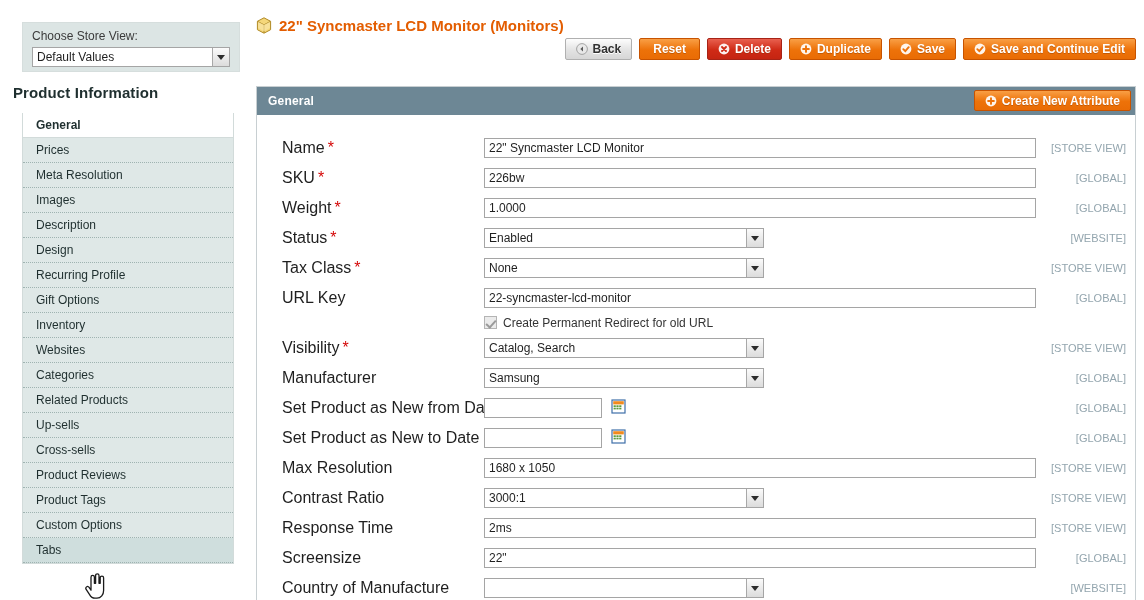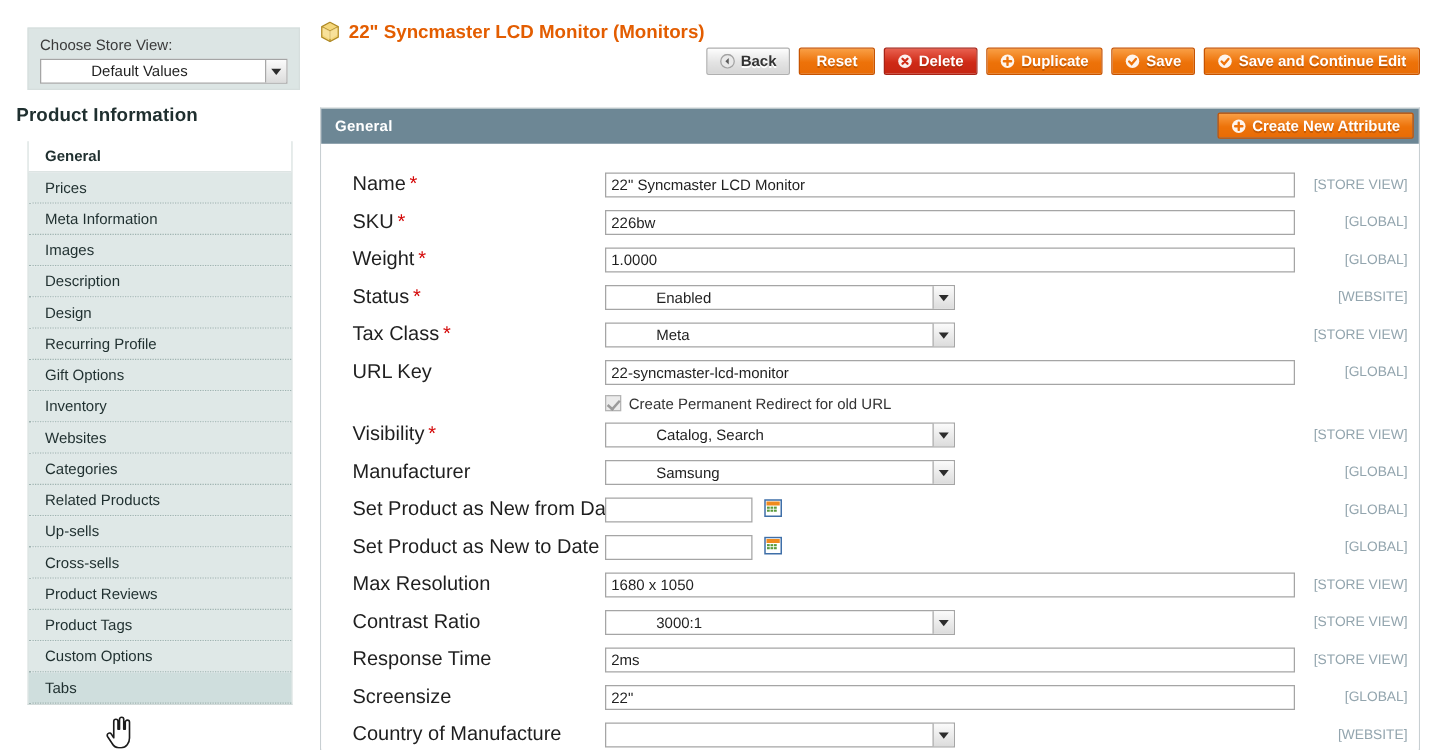--- a/index.html
+++ b/index.html
@@ -28,21 +28,21 @@
     padding: 6px 9px 0 9px;
   }
   .store-view-label {
     font-size: 12px; color: #3b3b3b;
     line-height: 15px; margin-bottom: 3px;
   }
   .select-wrap {
     position: relative; height: 20px;
     background: #ffffff;
     border: 1px solid #a5a5a5;
-    display: flex; align-items: center; padding-left: 36px;
+    display: flex; align-items: center;
   }
   .select-wrap .sel-val {
     flex: 1; padding-left: 4px;
     font-size: 12px; color: #1f1f1f;
     white-space: nowrap; overflow: hidden;
     line-height: 18px;
   }
   .sel-arrow {
     width: 17px; height: 18px;
     background: linear-gradient(#fbfbfb,#dcdcdc);
@@ -250,21 +250,21 @@
             <i></i>
           </span>
       </div>
     </div>
 
     <div id="product-info-title">Product Information</div>
 
     <div id="nav-panel">
         <div class="nav-item active"><span>General</span></div>
         <div class="nav-item"><span>Prices</span></div>
-        <div class="nav-item"><span>Meta Information</span></div>
+        <div class="nav-item"><span>Meta Resolution</span></div>
         <div class="nav-item"><span>Images</span></div>
         <div class="nav-item"><span>Description</span></div>
         <div class="nav-item"><span>Design</span></div>
         <div class="nav-item"><span>Recurring Profile</span></div>
         <div class="nav-item"><span>Gift Options</span></div>
         <div class="nav-item"><span>Inventory</span></div>
         <div class="nav-item"><span>Websites</span></div>
         <div class="nav-item"><span>Categories</span></div>
         <div class="nav-item"><span>Related Products</span></div>
         <div class="nav-item"><span>Up-sells</span></div>
@@ -388,21 +388,21 @@
                   <i></i>
                 </span>
               </div>
             </div>
             <div class="scope-abs">[WEBSITE]</div>
           </div>
           <div class="frow">
             <div class="flabel"><span>Tax Class</span><span class="req">*</span></div>
             <div class="fctl">
               <div class="select-wrap drop">
-                <span class="sel-val">Meta</span>
+                <span class="sel-val">None</span>
                 <span class="sel-arrow">
                   <i></i>
                 </span>
               </div>
             </div>
             <div class="scope-abs">[STORE VIEW]</div>
           </div>
           <div class="frow">
             <div class="flabel"><span>URL Key</span></div>
             <div class="fctl">

